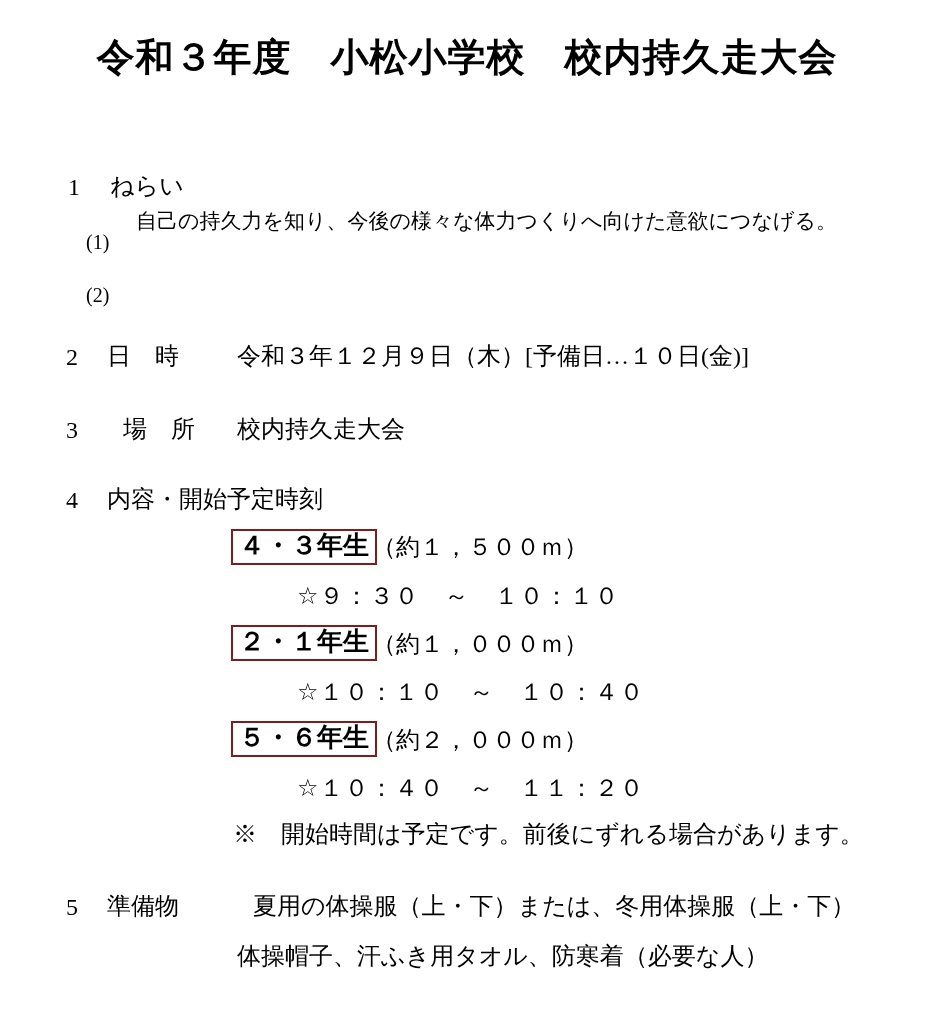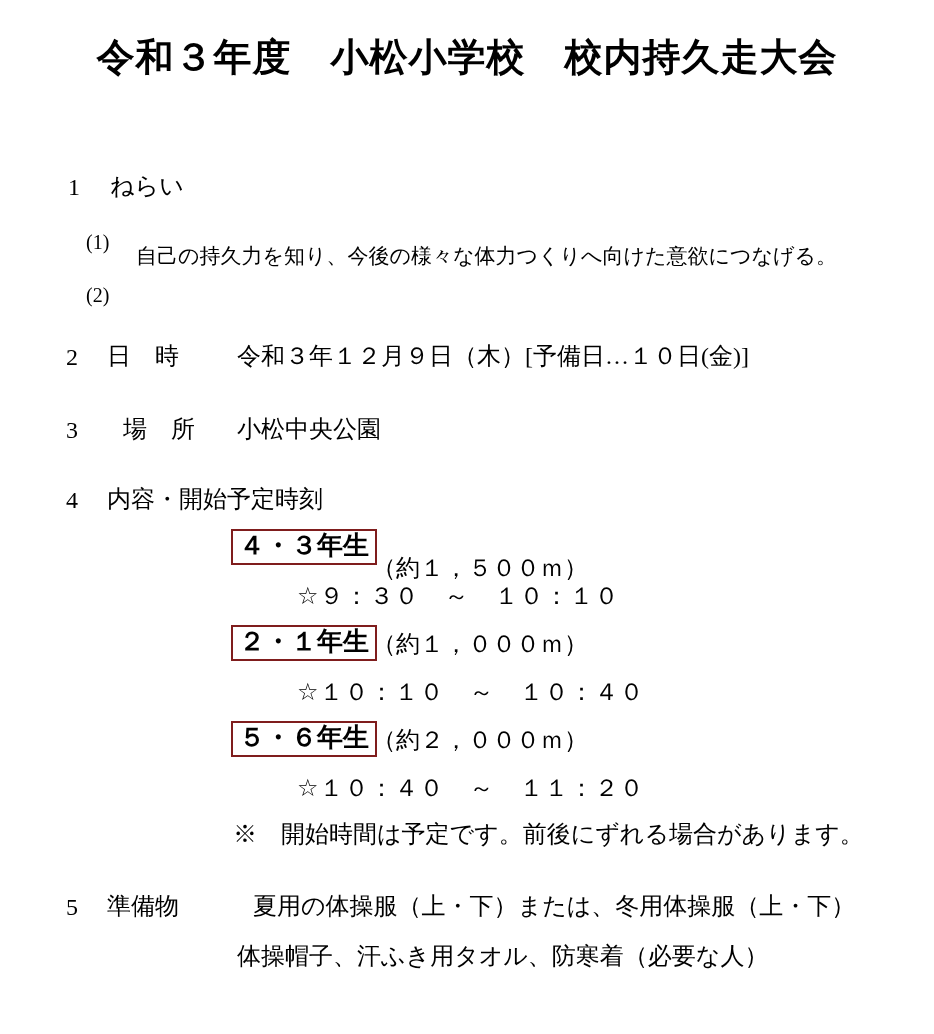--- a/index.html
+++ b/index.html
@@ -38,39 +38,39 @@
 <body>
 
 <div class="page">
 
   <div class="abs title">令和３年度　小松小学校　校内持久走大会</div>
 
   <div class="abs h" style="left:68px; top:174px;">1</div>
   <div class="abs h" style="left:110px; top:173px;">ねらい</div>
 
   <div class="abs subnum" style="left:86px; top:231px;">(1)</div>
-  <div class="abs sub" style="left:136px; top:244px;">自己の持久力を知り、今後の様々な体力つくりへ向けた意欲につなげる。</div>
+  <div class="abs sub" style="left:136px; top:211px;font-family:Liberation Mono, monospace;">自己の持久力を知り、今後の様々な体力つくりへ向けた意欲につなげる。</div>
 
   <div class="abs subnum" style="left:86px; top:284px;">(2)</div>
 
   <div class="abs h" style="left:66px; top:344px;">2</div>
   <div class="abs h" style="left:107px; top:343px;">日　時</div>
   <div class="abs h" style="left:237px; top:343px;">令和３年１２月９日（木）[予備日…１０日(金)]</div>
 
   <div class="abs h" style="left:66px; top:417px;">3</div>
   <div class="abs h" style="left:107px; top:416px;margin-left:16px;">場　所</div>
-  <div class="abs h" style="left:237px; top:416px;">小松中央公園</div>
+  <div class="abs h" style="left:237px; top:416px;">校内持久走大会</div>
 
   <div class="abs h" style="left:66px; top:487px;">4</div>
   <div class="abs h" style="left:107px; top:486px;">内容・開始予定時刻</div>
 
   <div class="abs" style="left:231px; top:529px;">
     <span class="gradebox">４・３年生</span>
   </div>
-  <div class="abs dist" style="left:372px; top:555px;text-align:center;">（約１，５００ｍ）</div>
+  <div class="abs dist" style="left:372px; top:534px;text-align:center;">（約１，５００ｍ）</div>
   <div class="abs time" style="left:297px; top:583px;">☆９：３０　～　１０：１０</div>
 
   <div class="abs" style="left:231px; top:625px;">
     <span class="gradebox">２・１年生</span>
   </div>
   <div class="abs dist" style="left:372px; top:631px;">（約１，０００ｍ）</div>
   <div class="abs time" style="left:297px; top:679px;">☆１０：１０　～　１０：４０</div>
 
   <div class="abs" style="left:231px; top:721px;">
     <span class="gradebox">５・６年生</span>

